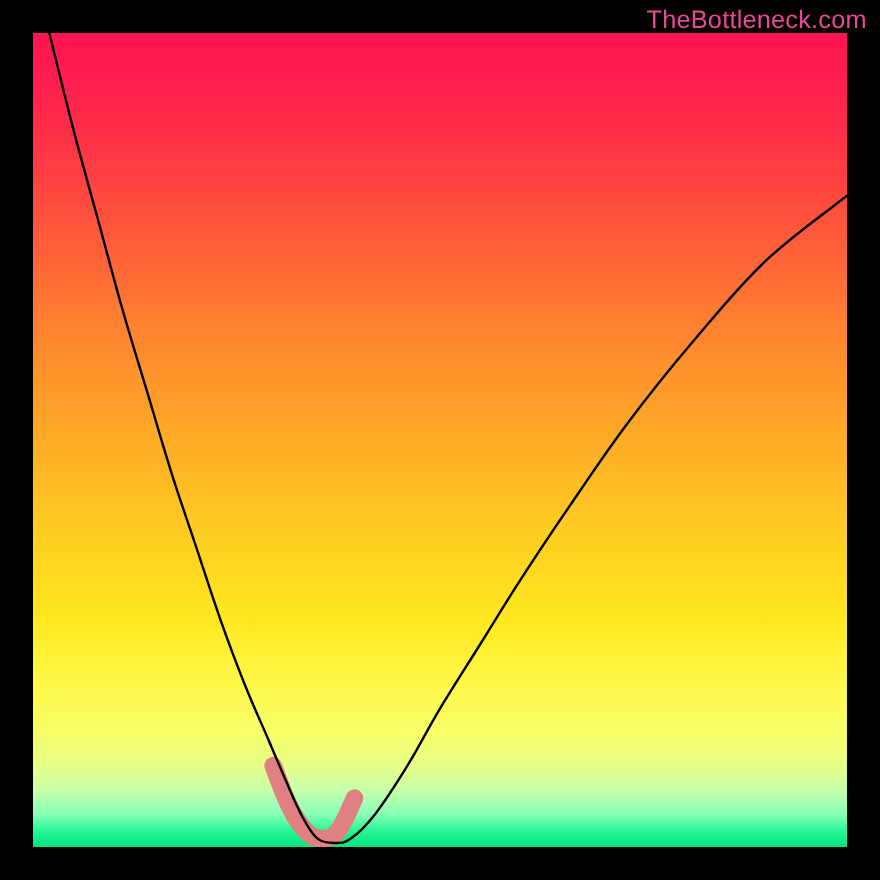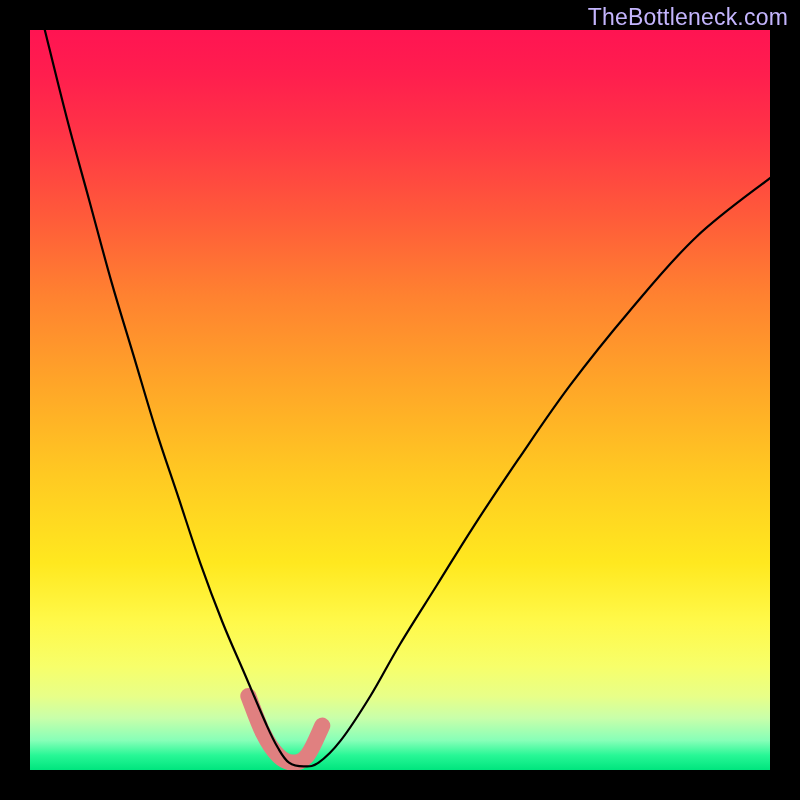--- a/index.html
+++ b/index.html
@@ -14,21 +14,21 @@
   .frame {
     position: relative;
     width: 800px;
     height: 800px;
     background: #000;
   }
   .attribution {
     position: absolute;
     top: 4px;
     right: 12px;
-    color: #c4b5fd;
+    color: #ec4899;
     font-size: 23px;
     font-weight: 500;
     letter-spacing: 0.2px;
     z-index: 5;
   }
   .plot-area {
     position: absolute;
     left: 30px;
     top: 30px;
     width: 740px;

